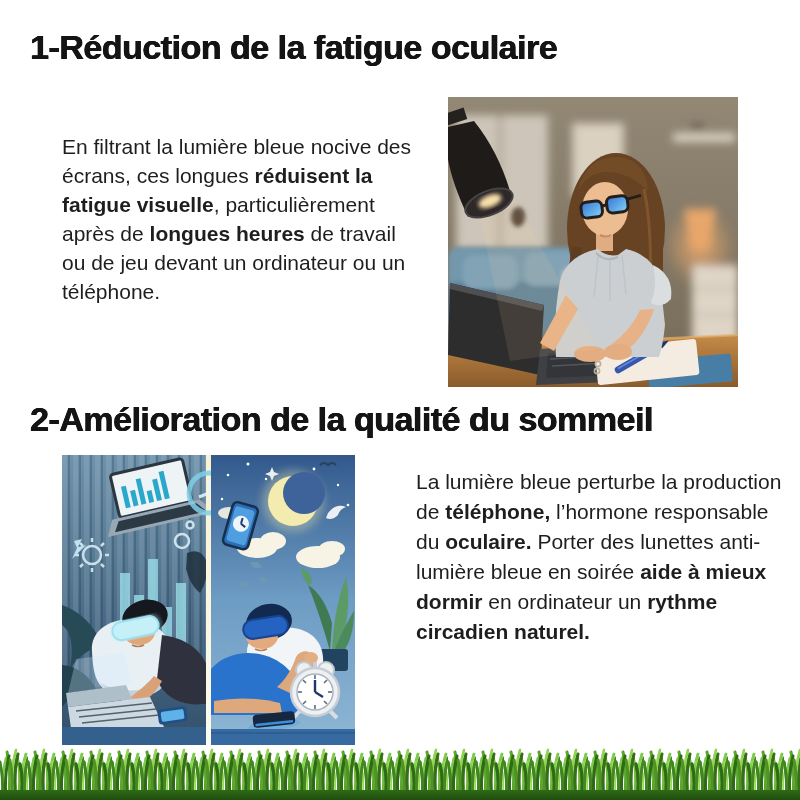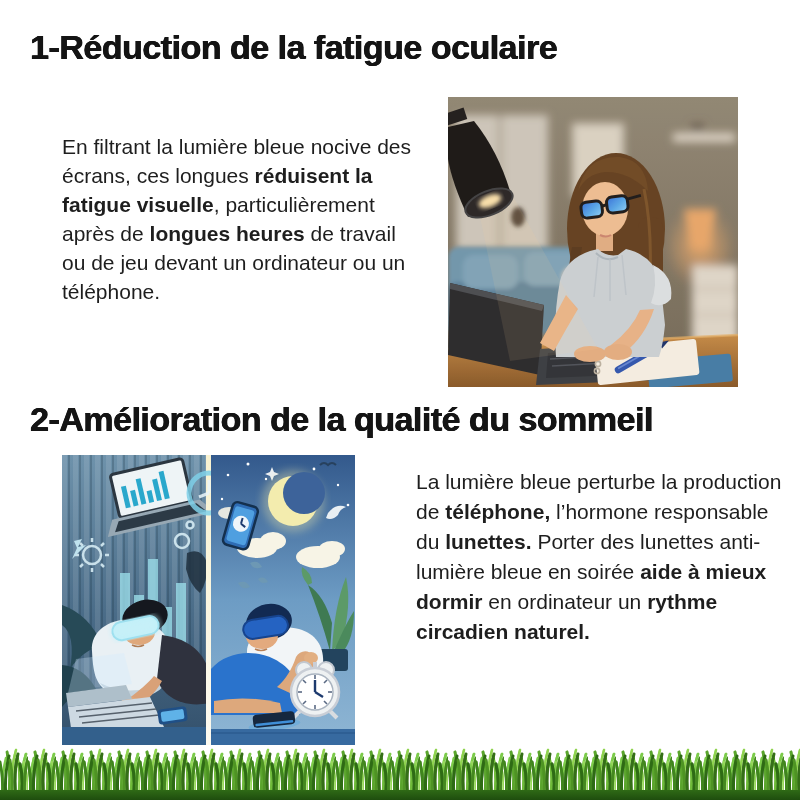--- a/index.html
+++ b/index.html
@@ -348,21 +348,21 @@
           <ellipse cx="212" cy="270" rx="26" ry="5" fill="#59a8e0" opacity="0.5"></ellipse>
           <rect x="191" y="258" width="42" height="13" rx="4" fill="#16283f"></rect>
           <rect x="193" y="267" width="38" height="2.5" rx="1" fill="#3f8fd8"></rect>
         </g>
         <rect x="149" y="274" width="144" height="16" fill="#376aa0"></rect>
         <line x1="149" y1="278" x2="293" y2="278" stroke="#2c5c90" stroke-width="1.5"></line>
       </g>
     </svg>
   </figure>
 
-  <p class="para p2"><span> La lumière bleue perturbe la production de </span><b>téléphone,</b><span> l’hormone responsable du </span><b>lunettes.</b><span> Porter des lunettes anti-lumière bleue en soirée </span><b>aide à mieux dormir</b><span> en ordinateur un </span><b>rythme circadien naturel.</b></p>
+  <p class="para p2"><span> La lumière bleue perturbe la production de </span><b>téléphone,</b><span> l’hormone responsable du </span><b>oculaire.</b><span> Porter des lunettes anti-lumière bleue en soirée </span><b>aide à mieux dormir</b><span> en ordinateur un </span><b>rythme circadien naturel.</b></p>
 
   <div class="grass">
     <svg viewBox="0 0 800 56" preserveAspectRatio="none">
       <defs>
         <pattern id="gpLight" patternUnits="userSpaceOnUse" width="28" height="56">
           <g fill="none" stroke-linecap="round">
             <path d="M3,56 Q1,34 6,14" stroke="#7ccb4a" stroke-width="2.6"></path>
             <path d="M8,56 Q12,30 7,8" stroke="#5aa52c" stroke-width="2.8"></path>
             <path d="M13,56 Q10,26 16,6" stroke="#8fd34f" stroke-width="2.4"></path>
             <path d="M18,56 Q22,32 17,12" stroke="#6fbb39" stroke-width="2.8"></path>

